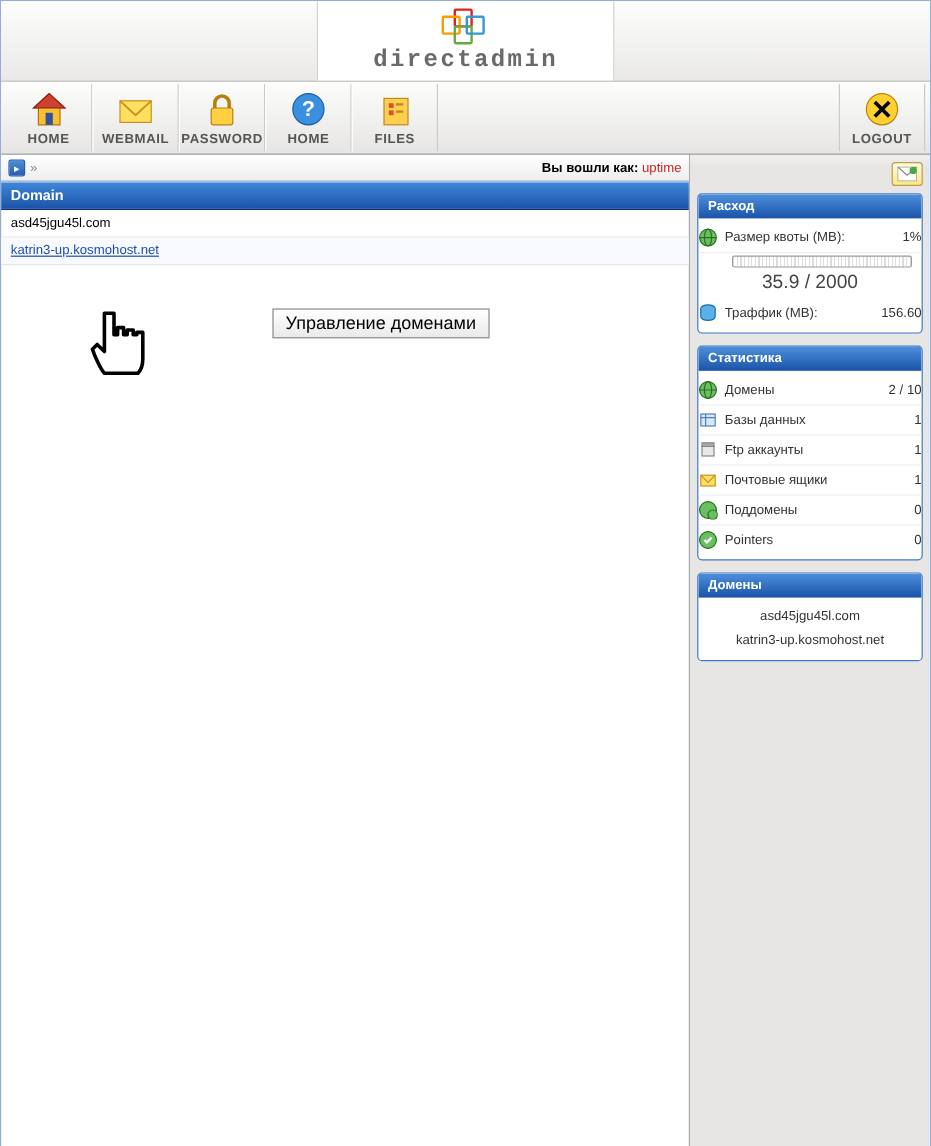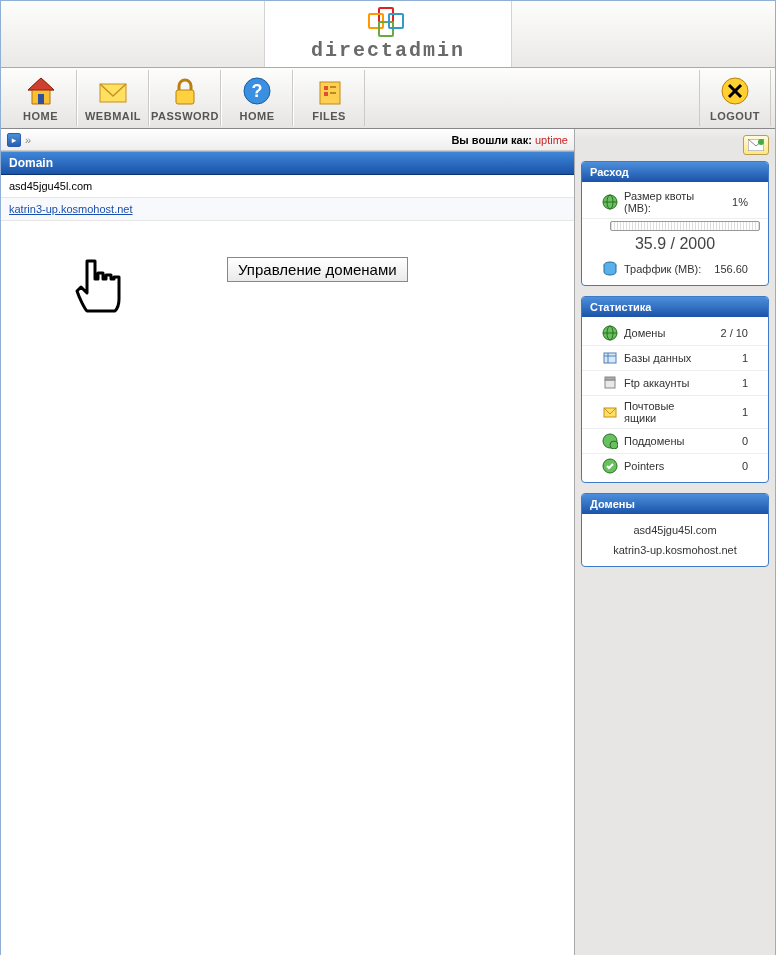--- a/index.html
+++ b/index.html
@@ -30,21 +30,21 @@
 .section-bar { background: linear-gradient(to bottom, #3f86d8, #1a53a8); color: #fff; font-weight: bold; font-size: 12px; padding: 4px 8px; border-top: 1px solid #7fb2ea; border-bottom: 1px solid #0b3470; }
 .domain-row { padding: 5px 8px; border-bottom: 1px solid #e6e6e6; font-size: 11px; }
 .domain-row.alt { background: #f7f9fc; }
 .domain-row a { color: #1a4fb0; text-decoration: underline; }
 .manage-btn { display: inline-block; margin: 36px 0 0 226px; padding: 3px 10px; background: linear-gradient(#fff,#eaeaea); border: 1px solid #888; font-size: 15px; cursor: pointer; }
 .main-pad { min-height: 790px; position: relative; }
 .cursor-hand { position: absolute; left: 70px; top: 36px; width: 50px; height: 60px; }
 .panel { border: 1px solid #3e7bc7; border-radius: 4px; margin-bottom: 10px; overflow: hidden; background: #fff; }
 .panel-h { background: linear-gradient(to bottom, #4d8fdc, #1a53a8); color: #fff; font-weight: bold; font-size: 11px; padding: 4px 8px; }
 .panel-body { padding: 4px 0; }
-.stat-row { display: flex; align-items: center; padding: 4px 20px; font-size: 11px; border-bottom: 1px solid #eee; }
+.stat-row { display: flex; align-items: center; padding: 4px 0; font-size: 11px; border-bottom: 1px solid #eee; }
 .stat-row:last-child { border-bottom: none; }
 .stat-row .ic { width: 16px; height: 16px; margin-right: 6px; flex-shrink: 0; }
 .stat-row .lab { flex: 1; color: #333; }
 .stat-row .val { color: #333; text-align: right; min-width: 40px; }
 .prog-wrap { padding: 2px 8px 2px 28px; }
 .prog-bar { height: 10px; border: 1px solid #999; background: repeating-linear-gradient(90deg, #ddd, #ddd 1px, #fff 1px, #fff 3px); position: relative; border-radius: 2px; }
 .prog-quota { text-align: center; font-size: 16px; color: #444; padding: 2px 0 4px; }
 .mail-icon-btn { width: 26px; height: 20px; border: 1px solid #b8a050; border-radius: 3px; background: linear-gradient(#fffbe0,#ffe87a); display: flex; align-items: center; justify-content: center; margin-left: auto; margin-bottom: 6px; cursor:pointer; }
 .dom-list { text-align: center; padding: 6px; }
 .dom-list div { padding: 4px 0; color: #333; }

